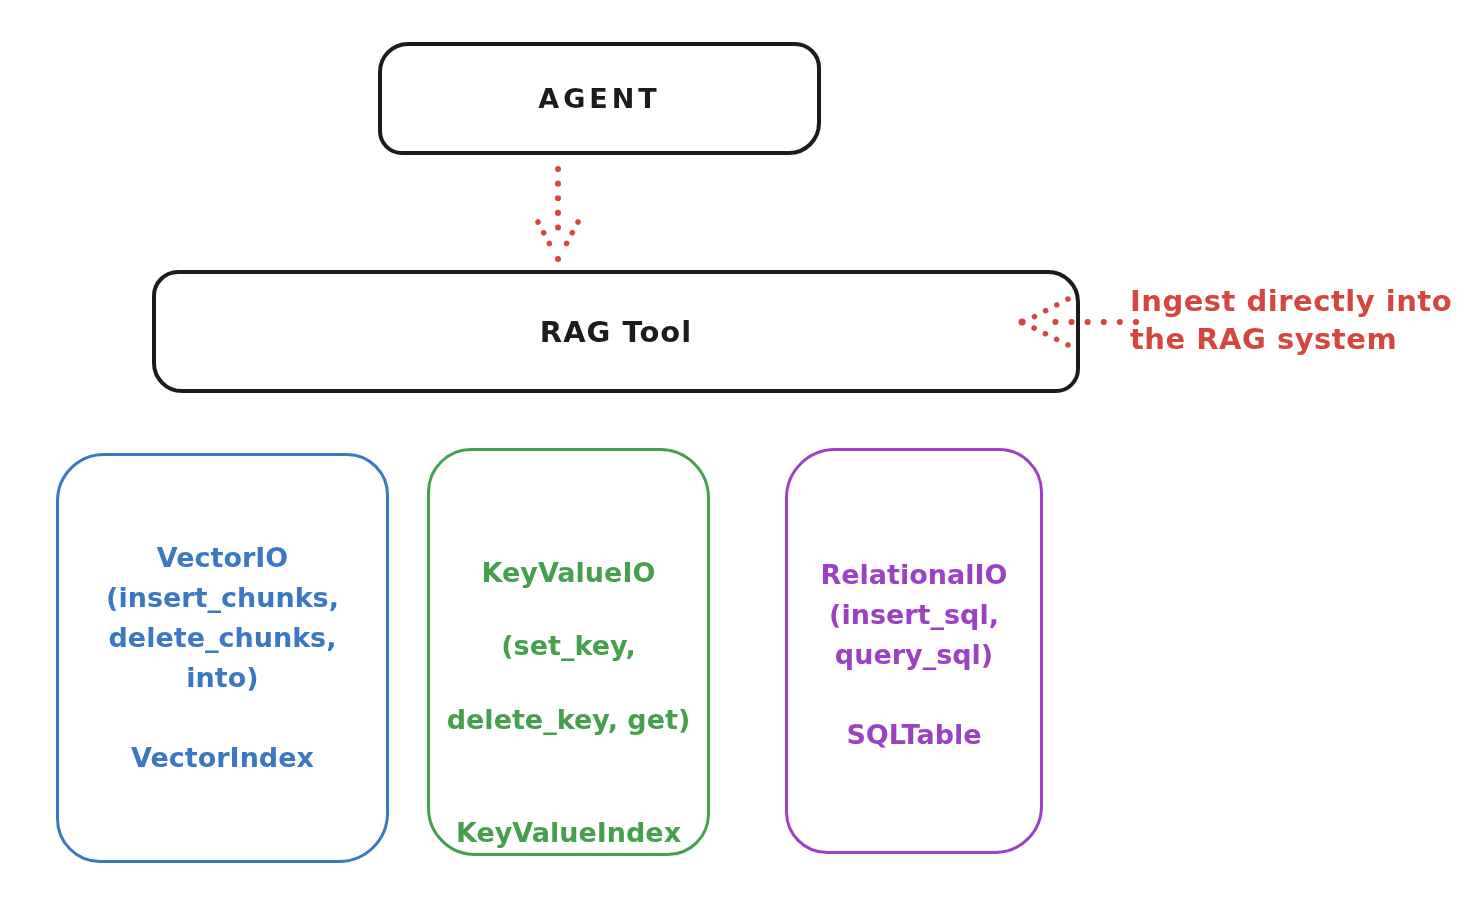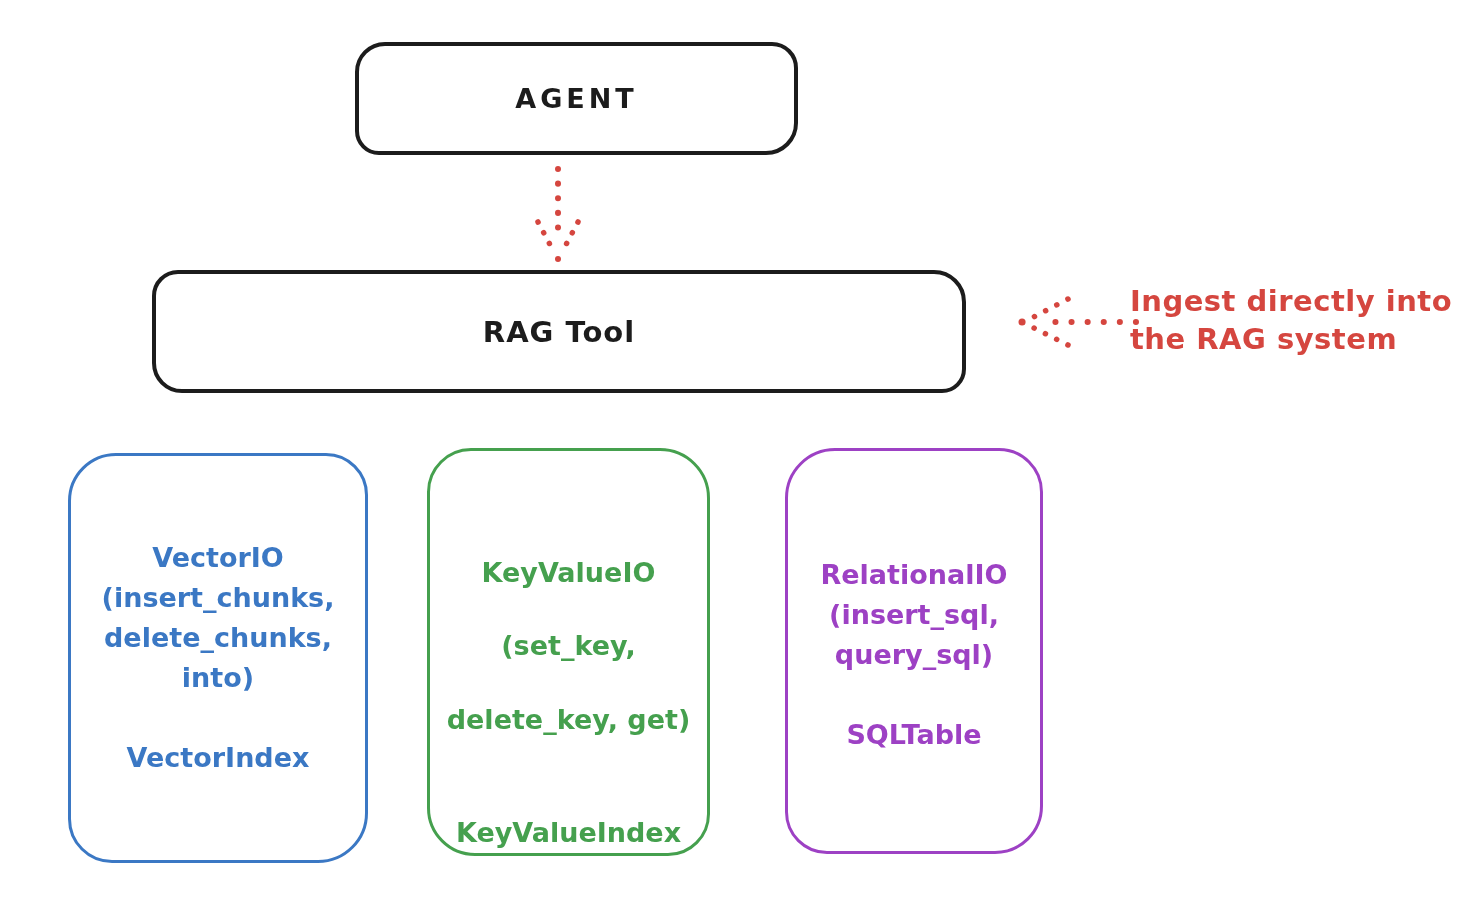--- a/index.html
+++ b/index.html
@@ -30,33 +30,33 @@
     color: #1c1c1c;
     font-weight: 700;
   }
   .agent-box {
     left: 355px; top: 42px; width: 443px; height: 113px;
     border-radius: 30px 26px 32px 24px;
     font-size: 27px;
     letter-spacing: 4px;
   }
   .rag-box {
-    left: 152px; top: 270px; width: 814px; height: 123px;
+    left: 152px; top: 270px; width: 928px; height: 123px;
     border-radius: 26px 32px 24px 30px;
     font-size: 29px;
     letter-spacing: 1px;
   }
   .backend-box {
     border-width: 3.5px;
     font-weight: 600;
     flex-direction: column;
     justify-content: flex-start;
   }
   .vector-box {
-    left: 68px; top: 453px; width: 300px; height: 410px;
+    left: 56px; top: 453px; width: 333px; height: 410px;
     border-radius: 48px 42px 50px 44px;
     padding-top: 82px;
     text-align: center;
   }
   .keyvalue-box {
     left: 427px; top: 448px; width: 283px; height: 408px;
     border-radius: 44px 50px 42px 48px;
     padding-top: 102px;
   }
   .relational-box {
@@ -89,21 +89,21 @@
     left: 0; top: 0;
     width: 1484px; height: 910px;
     pointer-events: none;
   }
 </style>
 </head>
 <body>
 
 <div class="canvas">
 
-  <div class="sketch-box black-box agent-box" style="color: rgb(28, 28, 28); border-color: rgb(28, 28, 28);">
+  <div class="sketch-box black-box agent-box" style="color: rgb(28, 28, 28); border-color: rgb(28, 28, 28); margin-left: 23px;">
     <span>AGENT</span>
   </div>
 
   <div class="sketch-box black-box rag-box" style="color: rgb(28, 28, 28); border-color: rgb(28, 28, 28);">
     <span>RAG Tool</span>
   </div>
 
   <div class="annotation" style="color: rgb(213, 70, 63); border-color: rgb(213, 70, 63);">
     <div>Ingest directly into</div>
     <div>the RAG system</div>

